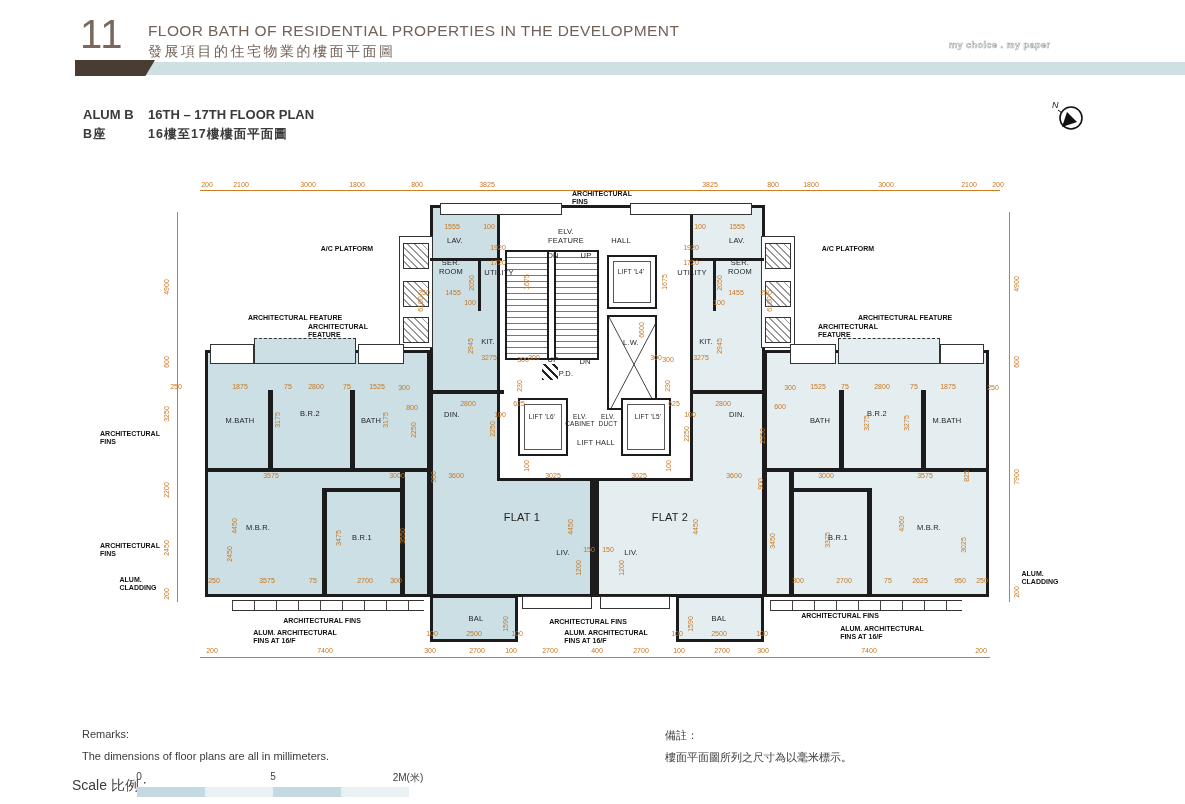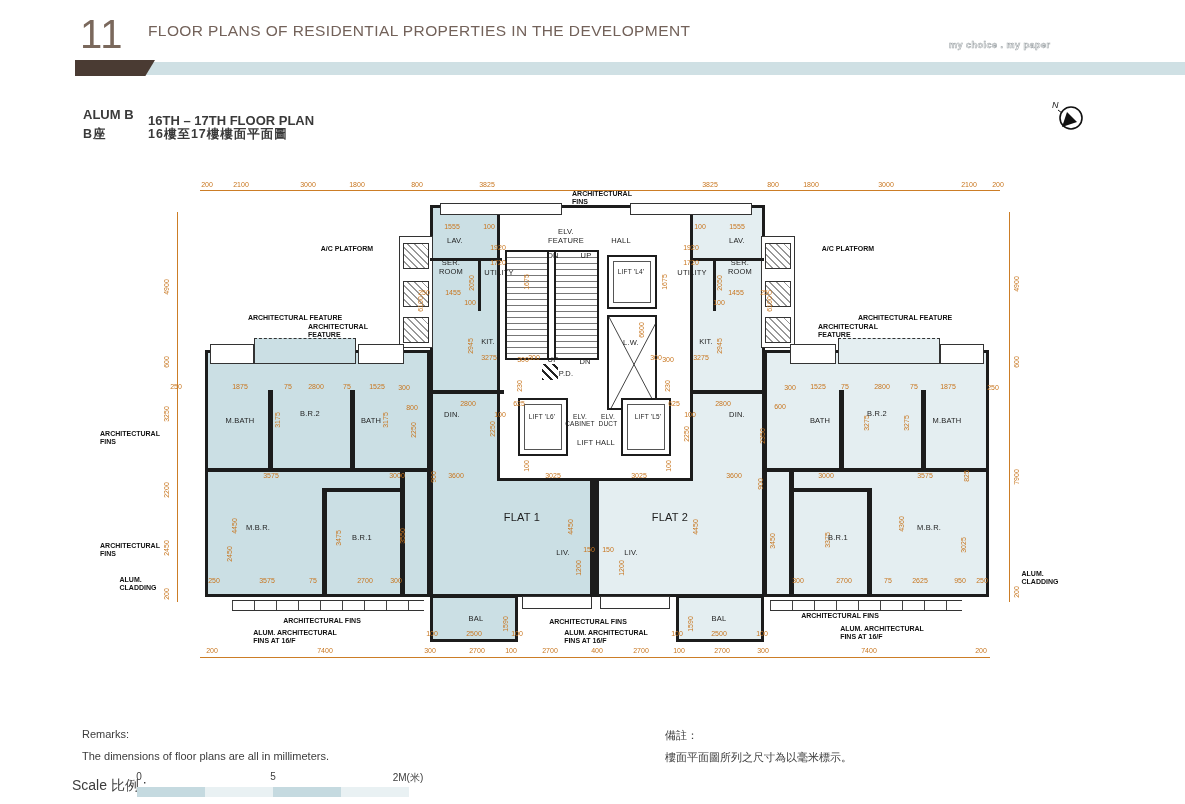--- a/index.html
+++ b/index.html
@@ -7,21 +7,21 @@
         font-family:"Liberation Sans","DejaVu Sans",sans-serif;color:#222;}
   .abs{position:absolute;}
   
   #sec-num{left:80px;top:12px;font-size:40px;font-weight:400;color:#7a685c;letter-spacing:1px;}
   #title-en{left:148px;top:22px;font-size:15.5px;color:#73625a;letter-spacing:.4px;}
   #title-zh{left:148px;top:43px;font-size:14px;color:#73625a;letter-spacing:2.5px;}
   #hdr-bar{left:75px;top:62px;width:1110px;height:13px;background:#cfe0e4;}
   #hdr-flag{left:75px;top:60px;width:80px;height:16px;background:#4a3b33;
             clip-path:polygon(0 0,100% 0,88% 100%,0 100%);z-index:2;}
   #blk-en{left:83px;top:107px;font-size:13px;font-weight:bold;color:#3a3a3a;}
-  #plan-en{left:148px;top:107px;font-size:13px;font-weight:bold;color:#3a3a3a;margin-top:6px;}
+  #plan-en{left:148px;top:107px;font-size:13px;font-weight:bold;color:#3a3a3a;}
   #blk-zh{left:83px;top:126px;font-size:12.5px;font-weight:bold;color:#3a3a3a;letter-spacing:1px;}
   #plan-zh{left:148px;top:126px;font-size:12.5px;font-weight:bold;color:#3a3a3a;letter-spacing:1px;}
   
   #wm{left:948px;top:34px;width:225px;height:80px;z-index:3;}
   #wm-tag{position:absolute;left:1px;top:6px;font-size:9px;font-weight:bold;color:#fff;
           -webkit-text-stroke:.6px #a3a9ac;letter-spacing:.5px;}
   #wm-logo{position:absolute;left:0px;top:2px;font-size:60px;font-style:italic;font-weight:800;
            color:#fff;-webkit-text-stroke:2.5px #a8aeb1;letter-spacing:-3px;line-height:1;}
   
   .fill{position:absolute;border:3px solid #1c1c1c;box-sizing:border-box;}
@@ -62,21 +62,22 @@
   .sb2{background:#e9f1f3;}
   
   #compass{left:1046px;top:96px;z-index:3;}
 </style>
 </head>
 <body>
 
 <div id="page">
 
   <div class="abs" id="sec-num">11</div>
-  <div class="abs" id="title-en">FLOOR PLANS OF RESIDENTIAL PROPERTIES IN THE DEVELOPMENT</div>
+  <div class="abs" id="title-en">FLOOR BATH OF RESIDENTIAL PROPERTIES IN THE DEVELOPMENT</div>
+  <div class="abs" id="title-zh">發展項目的住宅物業的樓面平面圖</div>
   <div class="abs" id="hdr-bar"></div>
   <div class="abs" id="hdr-flag"></div>
   <div class="abs" id="blk-en">ALUM B</div>
   <div class="abs" id="plan-en">16TH – 17TH FLOOR PLAN</div>
   <div class="abs" id="blk-zh">B座</div>
   <div class="abs" id="plan-zh">16樓至17樓樓面平面圖</div>
 
   <div class="abs" id="wm">
     <div id="wm-tag">my choice . my paper</div>
   </div>

